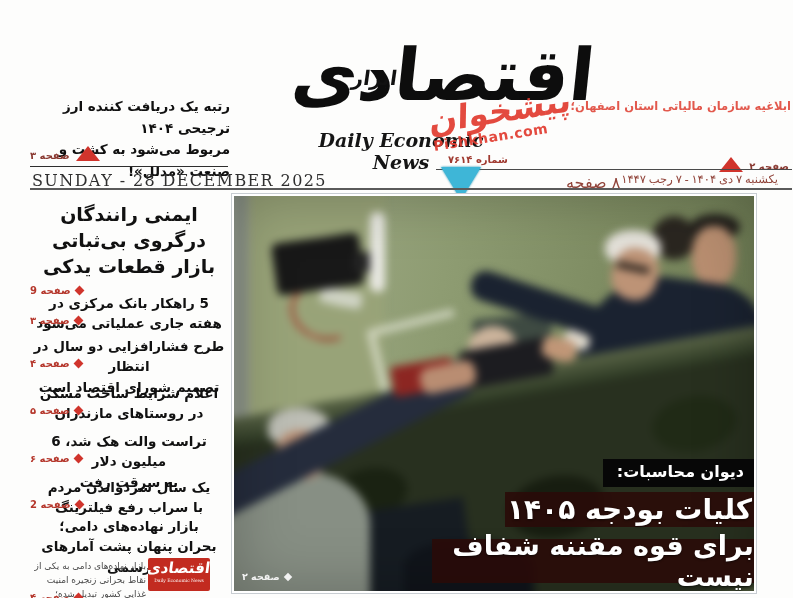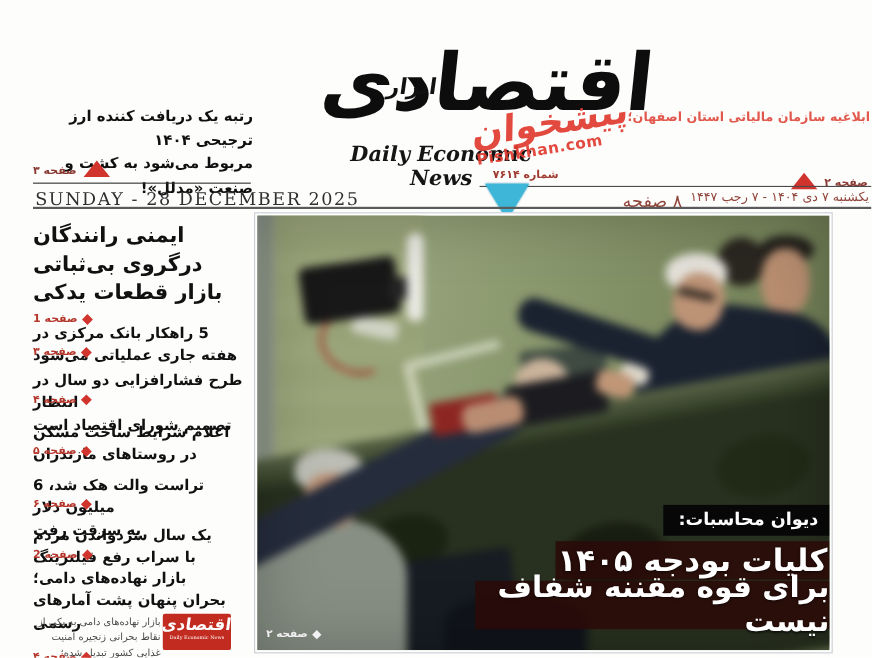--- a/index.html
+++ b/index.html
@@ -17,39 +17,39 @@
   .watermark .wm-fa{font-size:33px;font-weight:bold;direction:rtl;display:block;transform:skewX(-10deg);line-height:1;}
   .watermark .wm-en{font-size:14px;font-weight:bold;display:block;margin-top:0px;letter-spacing:.5px;}
 
   
   .rule-left{left:30px;top:166px;width:198px;height:1px;background:#2e2e2e;}
   .rule-rightA{left:436px;top:169px;width:356px;height:1px;background:#4a4a4a;}
   .rule-b{left:30px;top:188px;width:762px;height:2px;background:#5a5a5a;}
   .date-en{left:32px;top:171px;font-family:"DejaVu Serif","Liberation Serif",serif;font-size:16px;letter-spacing:1.4px;color:#2f2f2f;}
   .issue{left:448px;top:154px;font-size:10px;font-weight:bold;color:#a03a30;direction:rtl;}
   .pages{left:566px;top:173px;font-size:16px;color:#91443a;direction:rtl;}
-  .date-fa{right:3px;top:172px;font-size:11.5px;color:#91443a;direction:rtl;}
+  .date-fa{right:15px;top:172px;font-size:11.5px;color:#91443a;direction:rtl;font-family:Liberation Serif, serif;}
   .tri-logo{left:441px;top:167px;width:0;height:0;border-left:20px solid transparent;border-right:20px solid transparent;border-top:33px solid #3eb6d7;filter:drop-shadow(0 0 1px #1d92b4);}
 
   
   .story-topleft{left:30px;top:96px;width:200px;}
   .story-topleft .headline{font-size:13.5px;font-weight:bold;color:#101010;text-align:right;line-height:1.6;}
   .story-topright{left:560px;top:99px;width:231px;}
   .kicker-red{font-size:11.5px;font-weight:bold;color:#e2584c;text-align:right;margin-bottom:3px;}
   .story-topright .headline{font-size:15.5px;font-weight:bold;color:#0d0d0d;text-align:right;line-height:1.6;}
   .marker-row{display:flex;align-items:flex-end;gap:6px;}
   .marker-row .pg{font-size:10px;font-weight:bold;color:#8a3a32;direction:rtl;}
   .tri-up{width:0;height:0;border-left:12px solid transparent;border-right:12px solid transparent;border-bottom:15px solid #d0342c;}
   .mk-topleft{left:0px;top:50px;}
   .mk-topright{right:2px;top:58px;}
 
   
   .sidebar{left:30px;top:197px;width:198px;height:398px;}
   .side-item{position:absolute;width:198px;}
-  .side-item .headline{font-size:13.5px;font-weight:bold;color:#111;text-align:left;line-height:1.5;}
+  .side-item .headline{font-size:13.5px;font-weight:bold;color:#111;text-align:center;line-height:1.5;}
   .lead-head{font-size:19px !important;line-height:1.38 !important;}
   .dot-row{position:absolute;left:0;display:flex;align-items:center;gap:5px;}
   .dot-row .pg{font-size:10px;font-weight:bold;color:#b5372c;direction:rtl;}
   .diamond{width:7px;height:7px;background:#d0342c;transform:rotate(45deg);}
   .snippet{position:absolute;left:2px;top:44px;width:114px;font-size:9px;color:#4a4a4a;line-height:1.55;text-align:right;direction:rtl;}
   .mini-logo{position:absolute;left:118px;top:42px;width:62px;height:33px;background:#c22b20;border-radius:2px;color:#fff;text-align:center;overflow:hidden;}
   .mini-logo .ml-fa{display:block;font-size:15px;font-weight:bold;transform:skewX(-8deg);line-height:1.4;direction:rtl;}
   .mini-logo .ml-en{display:block;font-size:4.5px;font-family:"DejaVu Serif",serif;line-height:1;}
 
   
@@ -92,21 +92,21 @@
       radial-gradient(70px 45px at 85% 25%,#202a16 0 60%,transparent 61%),
       #28301f;transform:rotate(-10deg);transform-origin:left center;}
   .dark-bl{left:-30px;top:330px;width:280px;height:140px;background:#161c22;transform:rotate(-8deg);}
   .suit-bottom{left:180px;top:356px;width:130px;height:60px;background:#10141a;border-radius:40% 40% 0 0;}
   .vignette{position:absolute;inset:0;box-shadow:inset 0 0 60px rgba(0,0,0,.25);pointer-events:none;}
 
   
   .ph-kicker{position:absolute;right:0;top:263px;background:#070707;color:#fff;font-size:16px;font-weight:bold;padding:3px 10px 6px 14px;direction:rtl;}
   .ph-bar{position:absolute;right:0;display:flex;align-items:center;justify-content:center;background:rgba(42,10,8,.88);color:#fff;font-weight:bold;direction:rtl;text-shadow:0 1px 2px rgba(0,0,0,.6);}
   .bar1{top:296px;width:249px;height:35px;font-size:28px;}
-  .bar2{top:332px;width:322px;height:44px;font-size:27px;}
+  .bar2{top:343px;width:322px;height:44px;font-size:27px;}
   .ph-tag{position:absolute;left:8px;bottom:9px;display:flex;align-items:center;gap:5px;}
   .ph-tag .pg{color:#f2f2f2;font-size:9.5px;font-weight:bold;direction:rtl;}
   .wdiamond{width:6px;height:6px;background:#f2f2f2;transform:rotate(45deg);}
 </style>
 </head>
 <body>
 
 <div class="page">
 
   <div class="abs title-main">اقتصادی</div>
@@ -143,21 +143,21 @@
   <div class="abs date-fa">یکشنبه ۷ دی ۱۴۰۴ - ۷ رجب ۱۴۴۷</div>
   <div class="abs rule-b"></div>
 
   <div class="abs sidebar">
 
     <div class="side-item" style="top:4px;">
       <div class="headline lead-head rtl preline">ایمنی رانندگان
 درگروی بی‌ثباتی
 بازار قطعات یدکی</div>
       <div class="dot-row" style="top:84px;">
-        <span class="pg">صفحه 1</span>
+        <span class="pg">صفحه 9</span>
         <span class="diamond"></span>
       </div>
     </div>
 
     <div class="side-item" style="top:96px;">
       <div class="headline rtl preline">5 راهکار بانک مرکزی در
 هفته جاری عملیاتی می‌شود</div>
       <div class="dot-row" style="top:22px;">
         <span class="pg">صفحه ۳</span>
         <span class="diamond"></span>

